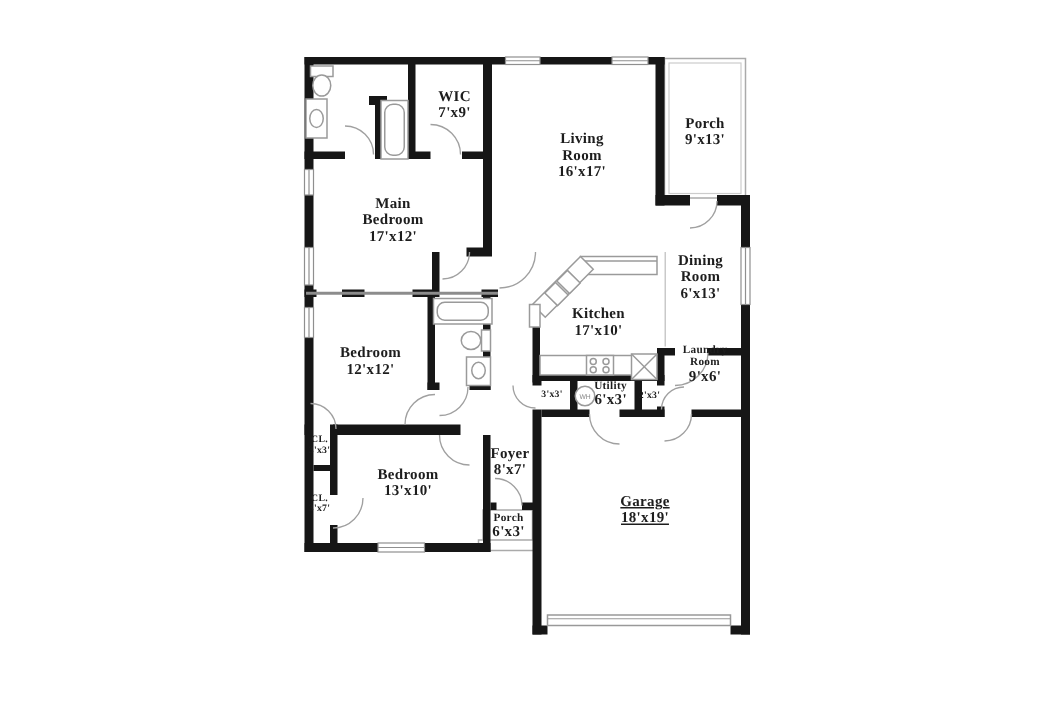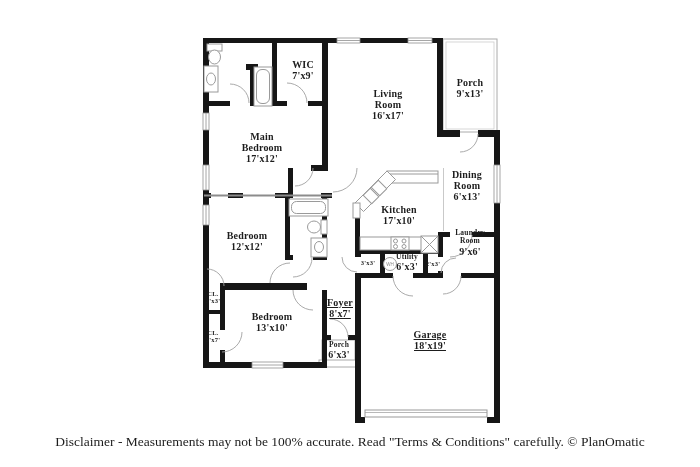--- a/index.html
+++ b/index.html
@@ -254,21 +254,21 @@
         <div class="room-label sm" style="left: 407px; top: 263px; text-align: right;">
           <div class="rname">Utility</div>
           <div class="rdims">6'x3'</div>
         </div>
         <div class="room-label xs" style="left: 368px; top: 263px;">
           <div class="rdims">3'x3'</div>
         </div>
         <div class="room-label xs" style="left: 433px; top: 264px;">
           <div class="rdims">2'x3'</div>
         </div>
-        <div class="room-label md" style="left: 340px; top: 308px; text-decoration: underline;">
+        <div class="room-label md" style="left: 340px; top: 308px;">
           <div class="rname">Foyer</div>
           <div class="rdims">8'x7'</div>
         </div>
         <div class="room-label md" style="left: 272px; top: 322px;">
           <div class="rname">Bedroom</div>
           <div class="rdims">13'x10'</div>
         </div>
         <div class="room-label xs" style="left: 213px; top: 297px;">
           <div class="rname">CL.</div>
           <div class="rdims">3'x3'</div>
@@ -281,14 +281,13 @@
           <div class="rname">Porch</div>
           <div class="rdims">6'x3'</div>
         </div>
         <div class="room-label md" style="left: 430px; top: 340px; text-decoration: underline;">
           <div class="rname">Garage</div>
           <div class="rdims">18'x19'</div>
         </div>
       </div>
   </div>
 
-  <div class="disclaimer">Disclaimer - Measurements may not be 100% accurate. Read "Terms &amp; Conditions" carefully. © PlanOmatic</div>
 </div>
 
 </body></html>

